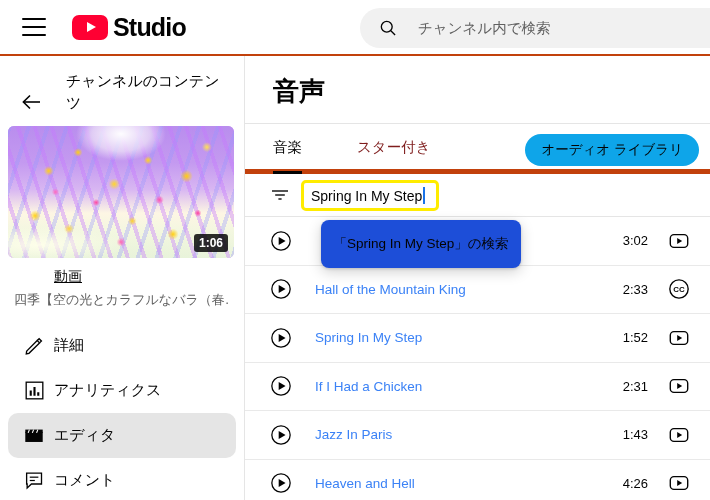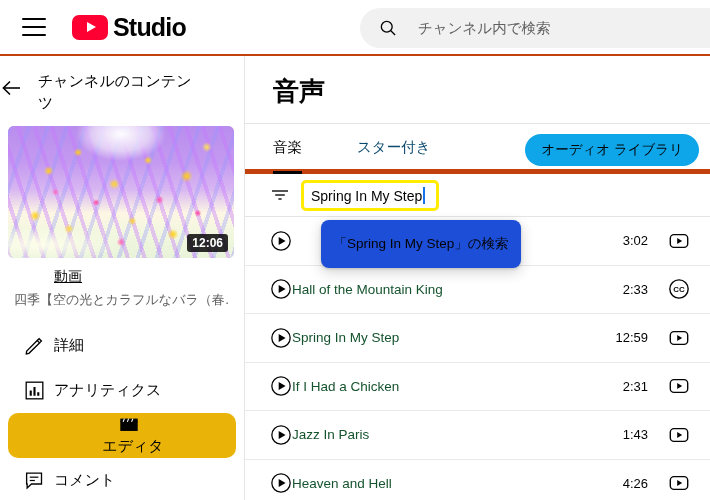--- a/index.html
+++ b/index.html
@@ -61,21 +61,21 @@
   .search-ph { margin-left: 20px; font-size: 14.5px; color: #606060; }
 
   
   .sidebar {
     position: absolute; top: 56px; left: 0;
     width: 245px; height: 444px;
     background: #fff;
     border-right: 1px solid #e5e5e5;
     overflow: hidden;
   }
-  .side-head { display: flex; align-items: flex-start; padding: 14px 16px 6px 0; }
+  .side-head { display: flex; align-items: flex-end; padding: 14px 16px 6px 20px; gap: 8px; }
   .back-arrow { width: 24px; height: 24px; flex: none; margin-top: 6px; cursor: pointer; }
   .side-title {
     margin-left: 14px; font-size: 15px; line-height: 22px;
     color: #030303; max-width: 160px;
   }
   .thumb-wrap {
     position: relative;
     margin: 6px 10px 0 8px;
     border-radius: 6px; overflow: hidden;
     height: 132px;
@@ -118,21 +118,21 @@
     white-space: nowrap; overflow: hidden;
   }
 
   .nav { margin-top: 14px; }
   .nav-item {
     display: flex; align-items: center;
     height: 45px; margin: 0 8px;
     padding-left: 14px; border-radius: 10px;
     cursor: pointer;
   }
-  .nav-item.sel { background: #eab308; flex-direction: column; }
+  .nav-item.sel { background: #e5e5e5; }
   .nav-ic { width: 24px; height: 24px; flex: none; display:flex; align-items:center; justify-content:center; }
   .nav-label { margin-left: 8px; font-size: 15px; color: #030303; }
 
   
   .main {
     position: absolute; top: 56px; left: 245px;
     width: 465px; height: 444px;
     background: #fff; overflow: hidden;
   }
   .main-title {
@@ -140,21 +140,21 @@
     padding: 18px 0 14px 28px;
     border-bottom: 1px solid #e5e5e5;
   }
   .tabs { position: relative; height: 50px; border-bottom: 5px solid #c2410c; }
   .tab {
     position: absolute; top: 14px;
     font-size: 14.5px; cursor: pointer;
     padding-bottom: 14px;
   }
   .tab.t1 { left: 28px; color: #030303; font-weight: 500; border-bottom: 3px solid #030303; }
-  .tab.t2 { left: 112px; color: #0c4a6e; }
+  .tab.t2 { left: 112px; color: #7f1d1d; }
   .lib-pill {
     position: absolute; right: 11px; top: 10px;
     height: 32px; padding: 0 16px;
     background: #0ea5e9; border-radius: 16px;
     display: flex; align-items: center;
     font-size: 13.5px; color: #030303; cursor: pointer;
   }
 
   .filter-row { position: relative; height: 43px; border-bottom: 1px solid #e5e5e5; }
   .filter-ic { position: absolute; left: 25px; top: 13px; width: 20px; height: 16px; cursor: pointer; }
@@ -170,21 +170,21 @@
   .caret { width: 1.5px; height: 17px; background: #1a73e8; margin-left: 1px; }
 
   .rows { position: relative; }
   .row {
     position: relative; height: 48.5px;
     border-bottom: 1px solid #e9e9e9;
     display: flex; align-items: center;
     cursor: pointer;
   }
   .play-btn { margin-left: 25px; width: 22px; height: 22px; flex: none; }
-  .row-title { font-size: 13.5px; color: #14532d; flex: 1; }
+  .row-title { margin-left: 23px; font-size: 13.5px; color: #3b82f6; flex: 1; }
   .row-dur { font-size: 13px; color: #030303; margin-right: 20px; }
   .row-act { width: 22px; height: 22px; margin-right: 20px; flex: none; }
 
   .suggest {
     position: absolute; left: 76px; top: 164px;
     width: 200px; height: 48px;
     background: #1d4ed8; border-radius: 8px;
     box-shadow: 0 1px 3px rgba(0,0,0,0.16), 0 4px 14px rgba(0,0,0,0.18);
     display: flex; align-items: center; justify-content: center;
     font-size: 13.5px; color: #030303;
@@ -221,21 +221,21 @@
     <div class="side-head">
       <svg class="back-arrow" viewBox="0 0 24 24">
         <line x1="20" y1="12" x2="4" y2="12" stroke="#030303" stroke-width="1.6"></line>
         <polyline points="10,5.5 3.4,12 10,18.5" fill="none" stroke="#030303" stroke-width="1.6"></polyline>
       </svg>
       <div class="side-title">チャンネルのコンテンツ</div>
     </div>
 
     <div class="thumb-wrap">
       <div class="thumb"></div>
-      <div class="thumb-dur">12:06</div>
+      <div class="thumb-dur">1:06</div>
     </div>
 
     <div class="vid-meta">
       <div class="vid-kind">動画</div>
       <div class="vid-title">四季【空の光とカラフルなバラ（春…</div>
     </div>
 
     <div class="nav">
       <div class="nav-item">
         <span class="nav-ic">
@@ -333,21 +333,21 @@
           <text x="12" y="15.4" font-size="8.6" font-weight="bold" text-anchor="middle" fill="#030303" font-family="Liberation Sans, sans-serif">CC</text>
         </svg>
       </div>
 
       <div class="row">
         <svg class="play-btn" viewBox="0 0 24 24">
           <circle cx="12" cy="12" r="10" fill="none" stroke="#030303" stroke-width="1.4"></circle>
           <polygon points="9.5,7.6 17,12 9.5,16.4" fill="#030303"></polygon>
         </svg>
         <span class="row-title">Spring In My Step</span>
-        <span class="row-dur">12:59</span>
+        <span class="row-dur">1:52</span>
         <svg class="row-act" viewBox="0 0 24 24">
           <rect x="2.5" y="5" width="19" height="14" rx="4" fill="none" stroke="#030303" stroke-width="1.5"></rect>
           <polygon points="10,8.8 15.5,12 10,15.2" fill="#030303"></polygon>
         </svg>
       </div>
 
       <div class="row">
         <svg class="play-btn" viewBox="0 0 24 24">
           <circle cx="12" cy="12" r="10" fill="none" stroke="#030303" stroke-width="1.4"></circle>
           <polygon points="9.5,7.6 17,12 9.5,16.4" fill="#030303"></polygon>

